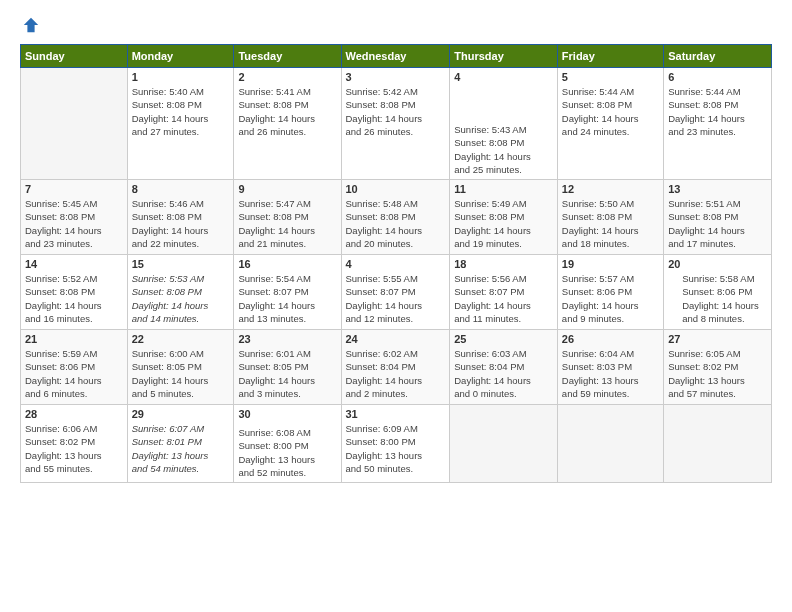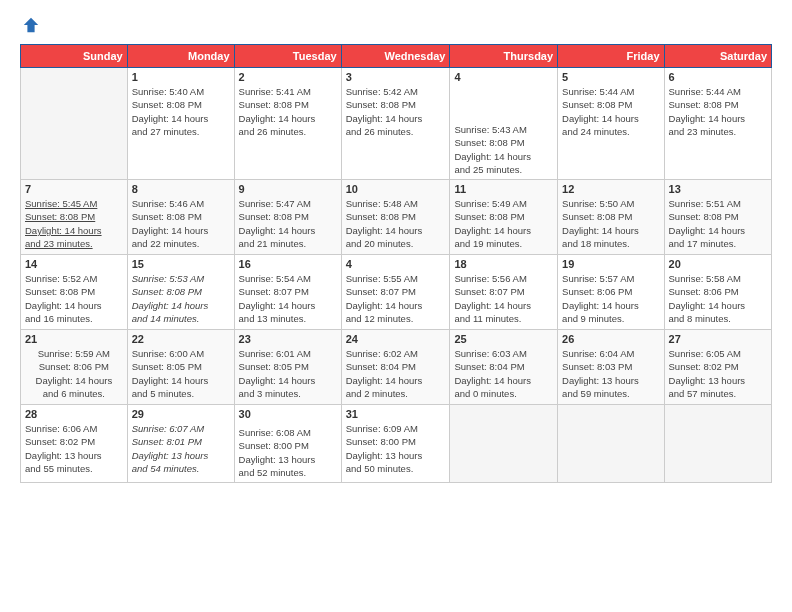--- a/index.html
+++ b/index.html
@@ -54,24 +54,24 @@
     .location {
       font-size: 14px;
       color: #333;
     }
     table {
       width: 100%;
       border-collapse: collapse;
       font-size: 10px;
     }
     thead tr th {
-      background-color: #ef4444;
+      background-color: #4d7c0f;
       color: white;
       padding: 5px 4px;
-      text-align: right;
+      text-align: left;
       font-size: 11px;
       font-weight: bold;
       border: 1px solid #1e5a9e;
     }
     tbody tr td {
       border: 1px solid #ccc;
       vertical-align: top;
       padding: 3px 4px;
       height: 75px;
       width: 113px;
@@ -169,21 +169,21 @@
             <div class="day-num">6</div>
             <div class="day-info" style="white-space: pre-line;">Sunrise: 5:44 AM
 Sunset: 8:08 PM
 Daylight: 14 hours
 and 23 minutes.</div>
           </td>
         </tr>
         <tr>
           <td>
             <div class="day-num">7</div>
-            <div class="day-info" style="white-space: pre-line; text-decoration: underline;">Sunrise: 5:45 AM
+            <div class="day-info" style="white-space: pre-line;">Sunrise: 5:45 AM
 Sunset: 8:08 PM
 Daylight: 14 hours
 and 23 minutes.</div>
           </td>
           <td>
             <div class="day-num">8</div>
             <div class="day-info" style="white-space: pre-line;">Sunrise: 5:46 AM
 Sunset: 8:08 PM
 Daylight: 14 hours
 and 22 minutes.</div>
@@ -262,30 +262,30 @@
           </td>
           <td>
             <div class="day-num">19</div>
             <div class="day-info" style="white-space: pre-line;">Sunrise: 5:57 AM
 Sunset: 8:06 PM
 Daylight: 14 hours
 and 9 minutes.</div>
           </td>
           <td>
             <div class="day-num">20</div>
-            <div class="day-info" style="white-space: pre-line;">Sunrise: 5:58 AM
+            <div class="day-info" style="white-space: pre-line; margin-left: 14px;">Sunrise: 5:58 AM
 Sunset: 8:06 PM
 Daylight: 14 hours
 and 8 minutes.</div>
           </td>
         </tr>
         <tr>
           <td>
             <div class="day-num">21</div>
-            <div class="day-info" style="white-space: pre-line; text-align: center;">Sunrise: 5:59 AM
+            <div class="day-info" style="white-space: pre-line;">Sunrise: 5:59 AM
 Sunset: 8:06 PM
 Daylight: 14 hours
 and 6 minutes.</div>
           </td>
           <td>
             <div class="day-num">22</div>
             <div class="day-info" style="white-space: pre-line;">Sunrise: 6:00 AM
 Sunset: 8:05 PM
 Daylight: 14 hours
 and 5 minutes.</div>

